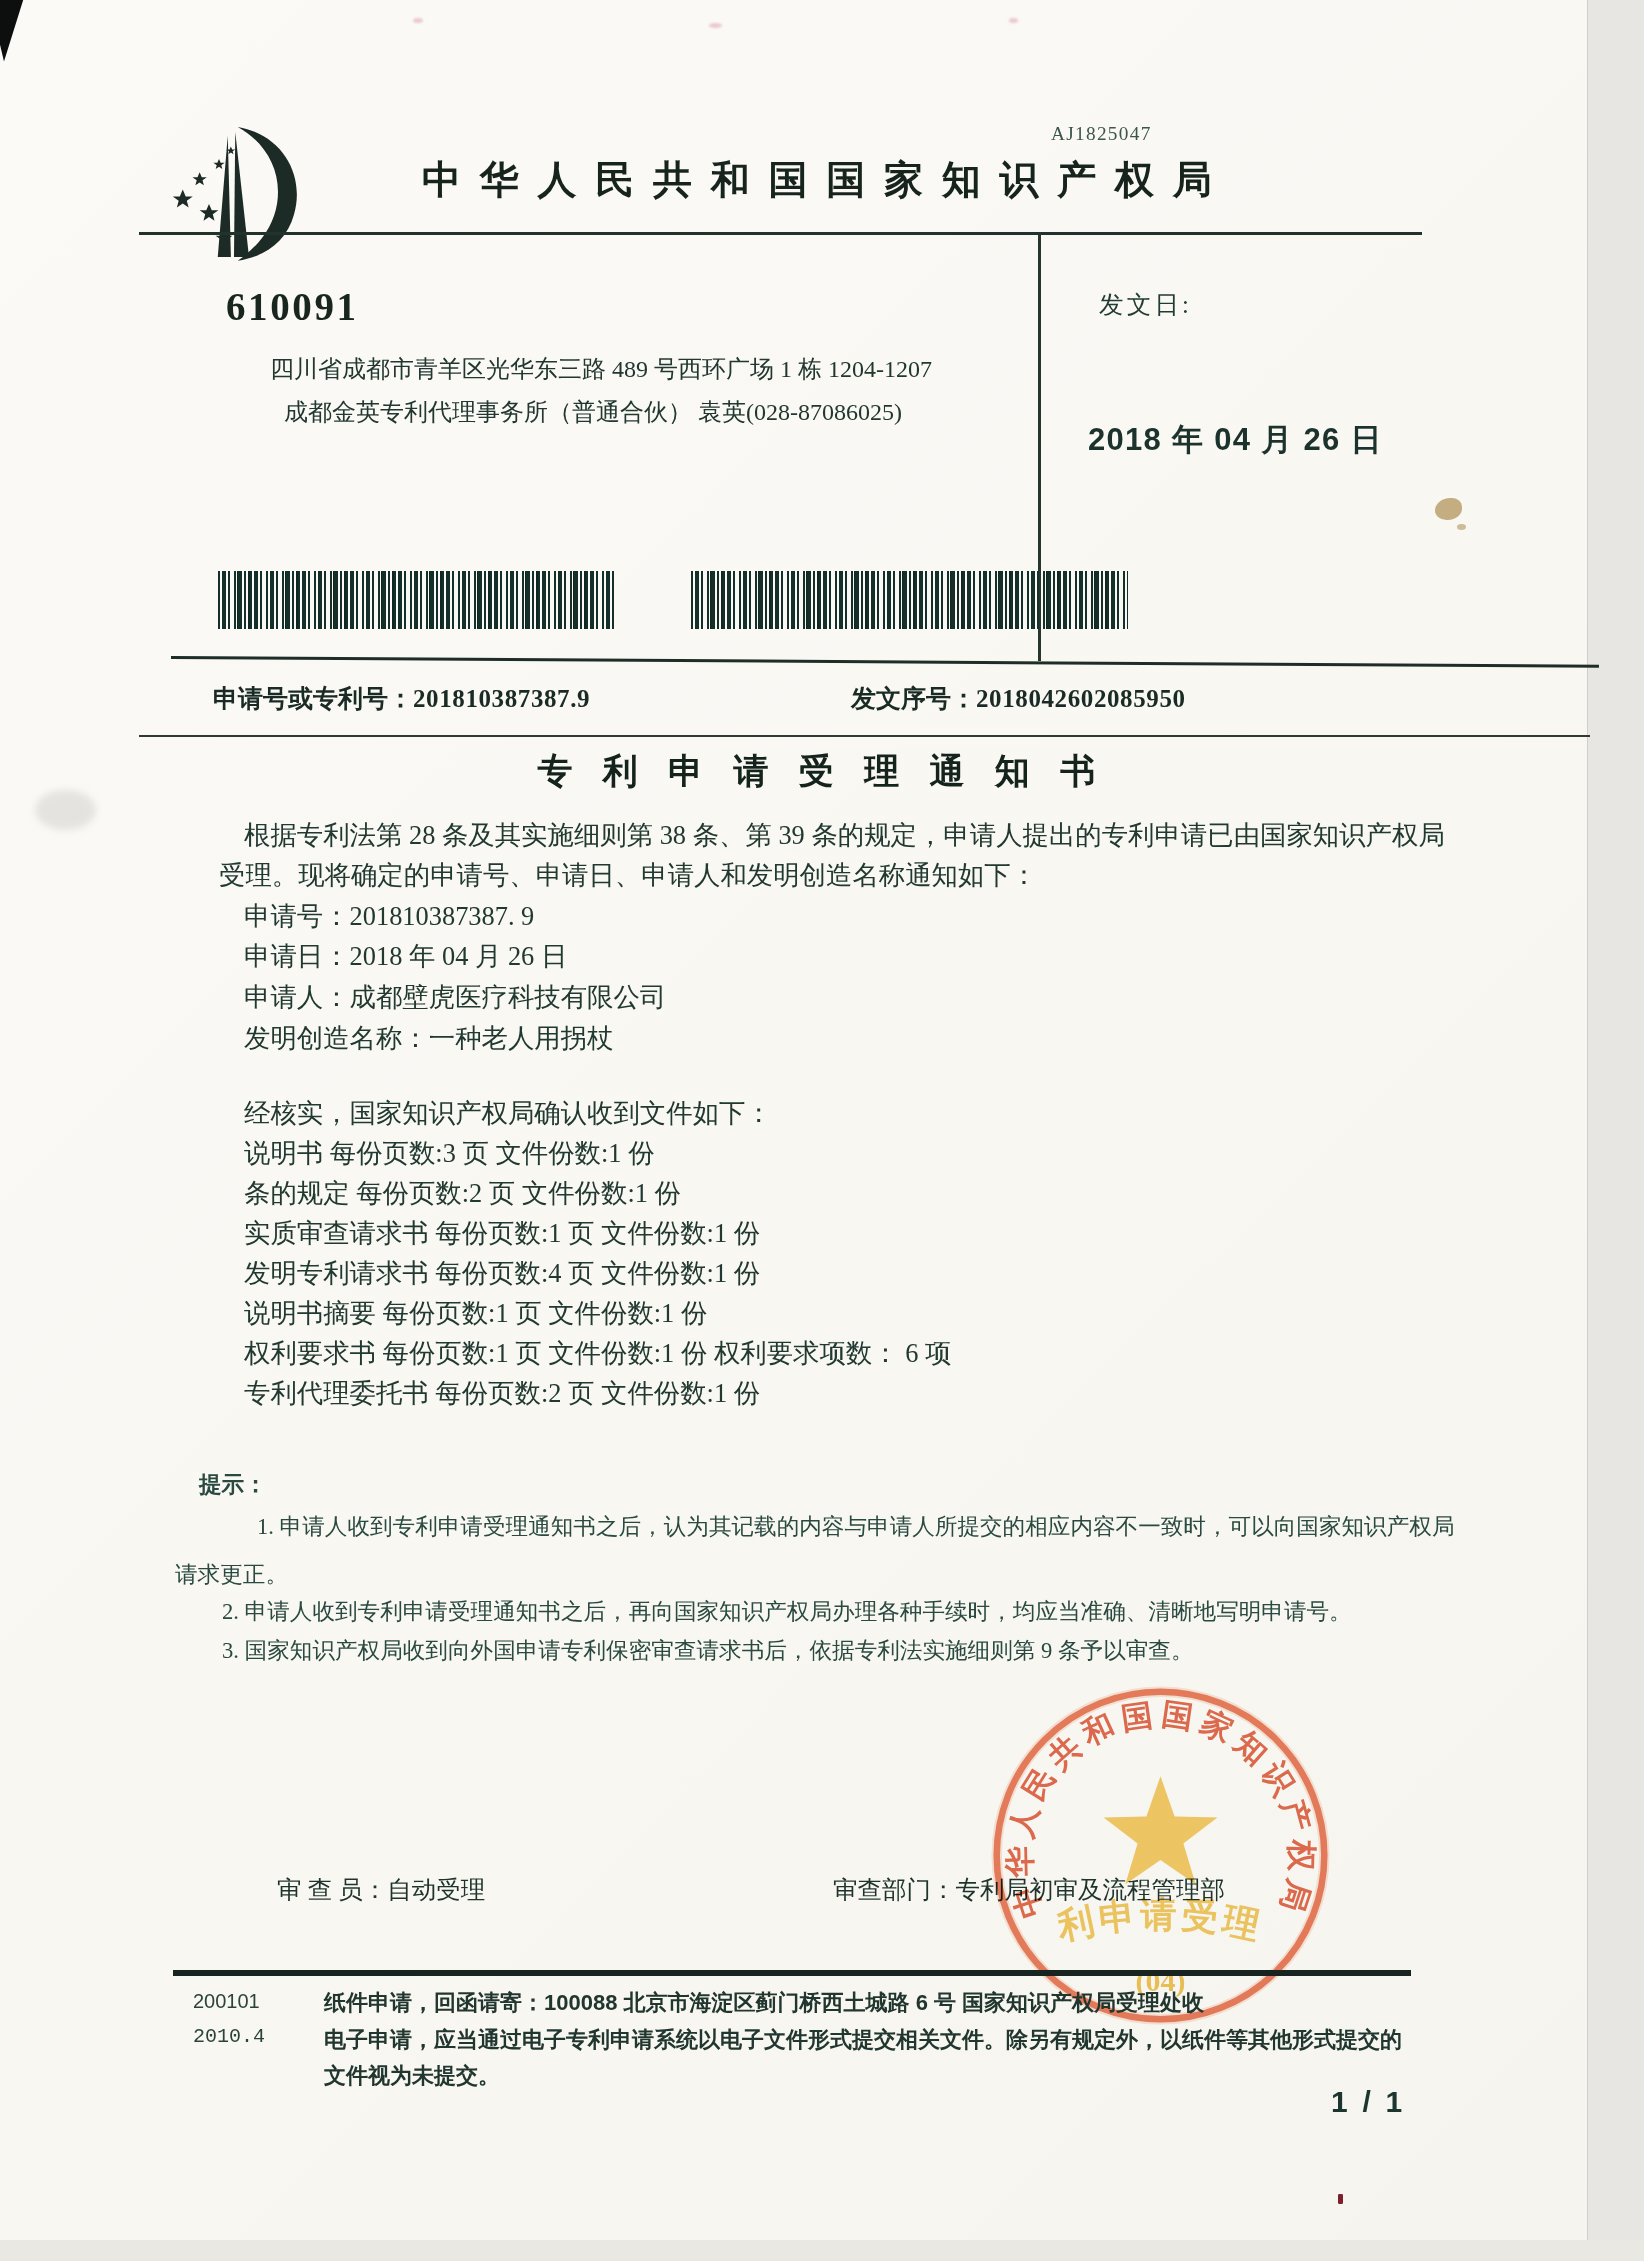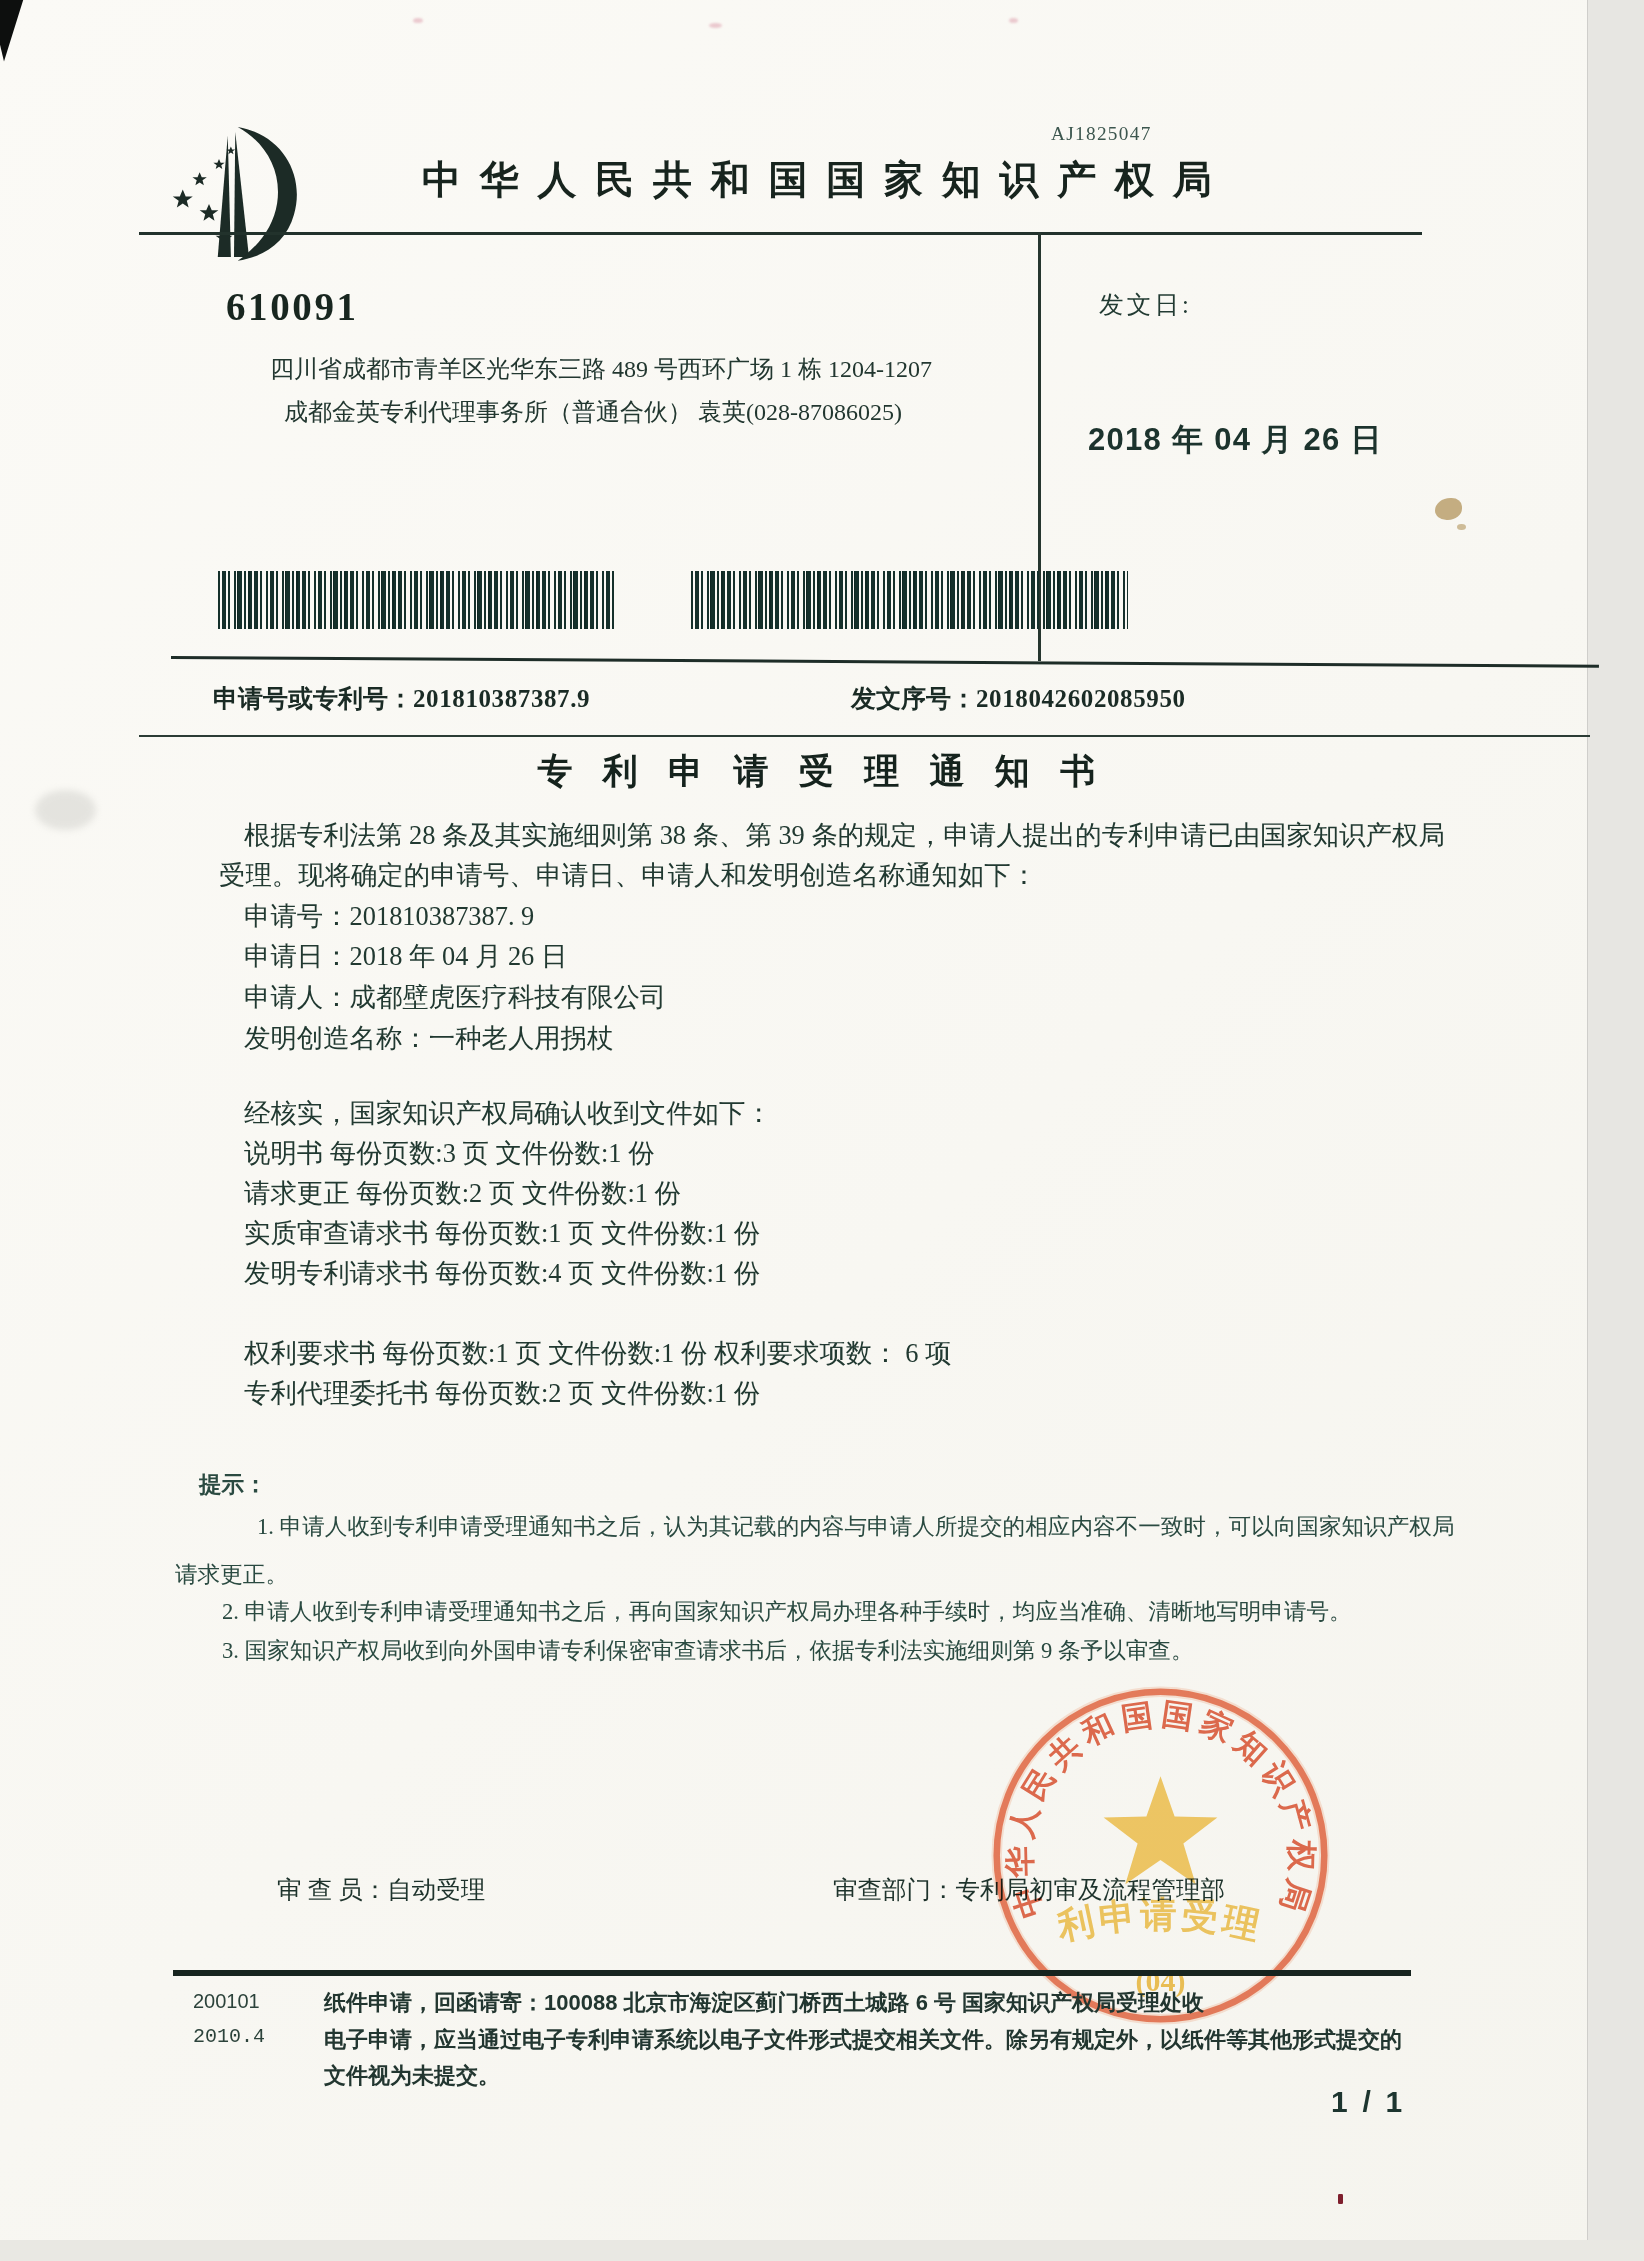--- a/index.html
+++ b/index.html
@@ -129,23 +129,24 @@
   <div class="abs body-line" style="left:244px;top:818px;">根据专利法第 28 条及其实施细则第 38 条、第 39 条的规定，申请人提出的专利申请已由国家知识产权局</div>
   <div class="abs body-line" style="left:188px;top:858px;margin-left:31px;">受理。现将确定的申请号、申请日、申请人和发明创造名称通知如下：</div>
 
   <div class="abs body-line" style="left:244px;top:899px;">申请号：201810387387. 9</div>
   <div class="abs body-line" style="left:244px;top:939px;">申请日：2018 年 04 月 26 日</div>
   <div class="abs body-line" style="left:244px;top:980px;">申请人：成都壁虎医疗科技有限公司</div>
   <div class="abs body-line" style="left:244px;top:1021px;">发明创造名称：一种老人用拐杖</div>
 
   <div class="abs body-line" style="left:244px;top:1096px;">经核实，国家知识产权局确认收到文件如下：</div>
   <div class="abs body-line" style="left:244px;top:1136px;">说明书 每份页数:3 页 文件份数:1 份</div>
-  <div class="abs body-line" style="left:244px;top:1176px;">请求更正 每份页数:2 页 文件份数:1 份</div>
+  <div class="abs body-line" style="left:244px;top:1176px;">条的规定 每份页数:2 页 文件份数:1 份</div>
   <div class="abs body-line" style="left:244px;top:1216px;">实质审查请求书 每份页数:1 页 文件份数:1 份</div>
   <div class="abs body-line" style="left:244px;top:1256px;">发明专利请求书 每份页数:4 页 文件份数:1 份</div>
+  <div class="abs body-line" style="left:244px;top:1296px;">说明书摘要 每份页数:1 页 文件份数:1 份</div>
   <div class="abs body-line" style="left:244px;top:1336px;">权利要求书 每份页数:1 页 文件份数:1 份 权利要求项数： 6 项</div>
   <div class="abs body-line" style="left:244px;top:1376px;">专利代理委托书 每份页数:2 页 文件份数:1 份</div>
 
   <div class="abs tips-line" style="left:199px;top:1469px;font-weight:600;">提示：</div>
   <div class="abs tips-line" style="left:257px;top:1511px;">1. 申请人收到专利申请受理通知书之后，认为其记载的内容与申请人所提交的相应内容不一致时，可以向国家知识产权局</div>
   <div class="abs tips-line" style="left:175px;top:1559px;">请求更正。</div>
   <div class="abs tips-line" style="left:222px;top:1596px;">2. 申请人收到专利申请受理通知书之后，再向国家知识产权局办理各种手续时，均应当准确、清晰地写明申请号。</div>
   <div class="abs tips-line" style="left:222px;top:1635px;">3. 国家知识产权局收到向外国申请专利保密审查请求书后，依据专利法实施细则第 9 条予以审查。</div>
 
   <div class="abs exam-row" style="left:277px;">

